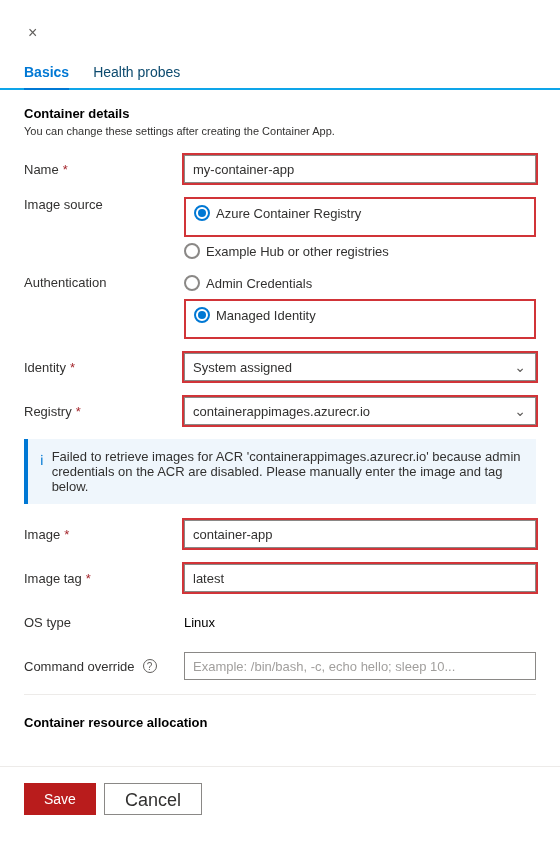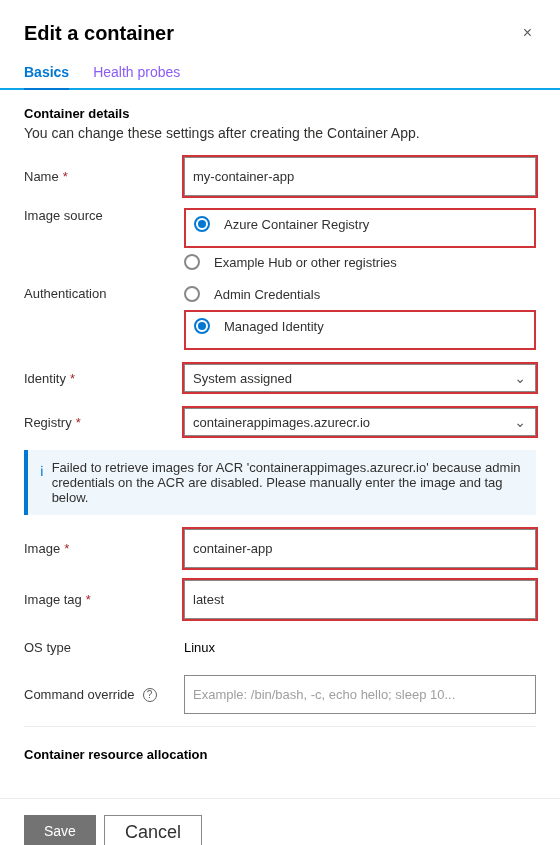--- a/index.html
+++ b/index.html
@@ -47,39 +47,39 @@
       border-bottom: 2px solid #0ea5e9;
       margin-bottom: 0;
     }
     .tab {
       padding: 8px 0;
       margin-right: 24px;
       font-size: 14px;
       cursor: pointer;
       border-bottom: 2px solid transparent;
       margin-bottom: -2px;
-      color: #8b5cf6;
+      color: #0c4a6e;
       text-decoration: none;
     }
     .tab.active {
       border-bottom: 2px solid #0078d4;
       color: #0078d4;
       font-weight: 600;
     }
     .content {
       padding: 16px 24px 24px 24px;
     }
     .section-title {
       font-size: 13px;
       font-weight: 700;
       color: #000;
       margin-bottom: 4px;
     }
     .section-desc {
-      font-size: 14px;
+      font-size: 11px;
       color: #323130;
       margin-bottom: 16px;
     }
     .form-row {
       display: flex;
       align-items: center;
       margin-bottom: 12px;
       min-height: 32px;
     }
     .form-label {
@@ -93,21 +93,21 @@
     }
     .required {
       color: #a4262c;
       font-size: 13px;
     }
     .form-control {
       flex: 1;
     }
     .text-input {
       width: 100%;
-      height: 39px;
+      height: 28px;
       border: 1px solid #8a8886;
       padding: 0 8px;
       font-size: 13px;
       color: #323130;
       background: #fff;
       outline: none;
     }
     .text-input::placeholder { color: #a19f9d; }
     .select-input {
       width: 100%;
@@ -140,21 +140,21 @@
       display: flex;
       align-items: center;
       margin-bottom: 8px;
     }
     .radio-option {
       display: flex;
       align-items: center;
       cursor: pointer;
       font-size: 13px;
       color: #323130;
-      gap: 14px;
+      gap: 6px;
     }
     .radio-circle {
       width: 16px;
       height: 16px;
       border-radius: 50%;
       border: 2px solid #8a8886;
       display: flex;
       align-items: center;
       justify-content: center;
       flex-shrink: 0;
@@ -192,21 +192,21 @@
       color: #000000;
     }
     .footer {
       display: flex;
       gap: 8px;
       padding: 16px 24px;
       border-top: 1px solid #edebe9;
       margin-top: 8px;
     }
     .btn-primary {
-      background: #737373;
+      background: #b91c1c;
       color: #fff;
       border: none;
       padding: 6px 20px;
       font-size: 14px;
       cursor: pointer;
       height: 32px;
     }
     .btn-secondary {
       background: #fff;
       color: #323130;
@@ -239,21 +239,20 @@
       font-weight: 700;
       color: #000;
       padding: 8px 0 4px 0;
     }
   </style>
 </head>
 <body>
 
 <div class="dialog">
   <div class="dialog-header">
-    <h1 class="dialog-title">Edit a container</h1>
     <button class="close-btn">
       <span>×</span>
     </button>
   </div>
 
   <div class="tabs">
     <a class="tab active">Basics</a>
     <a class="tab">Health probes</a>
   </div>
 

